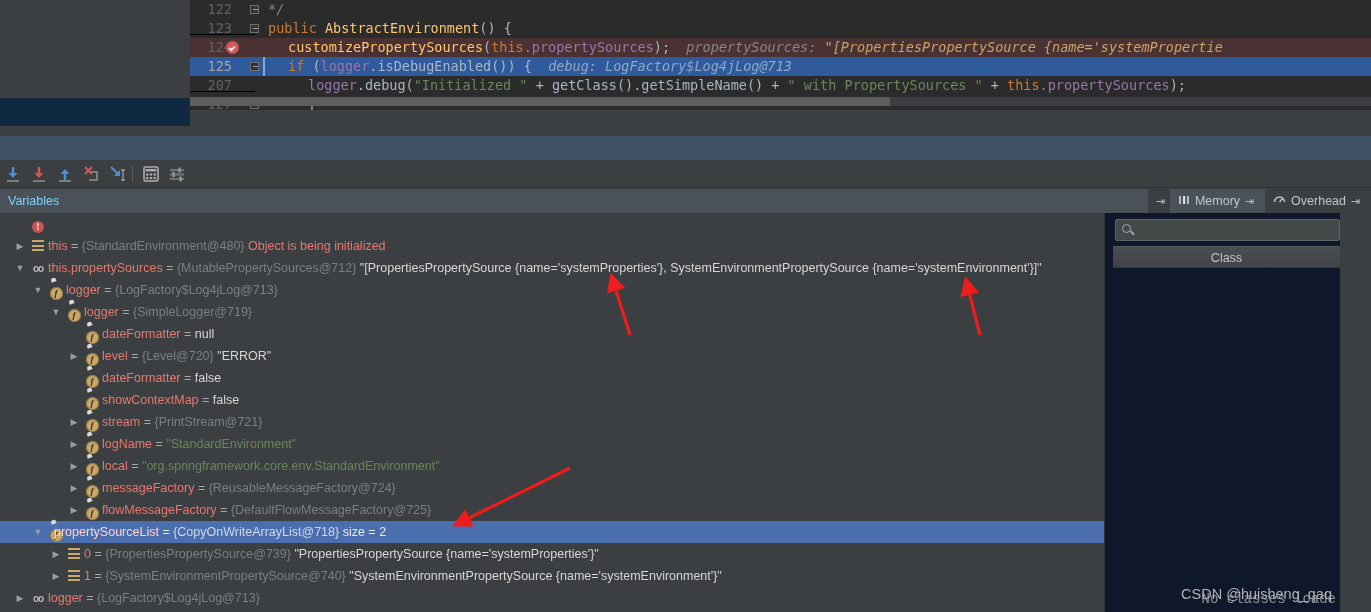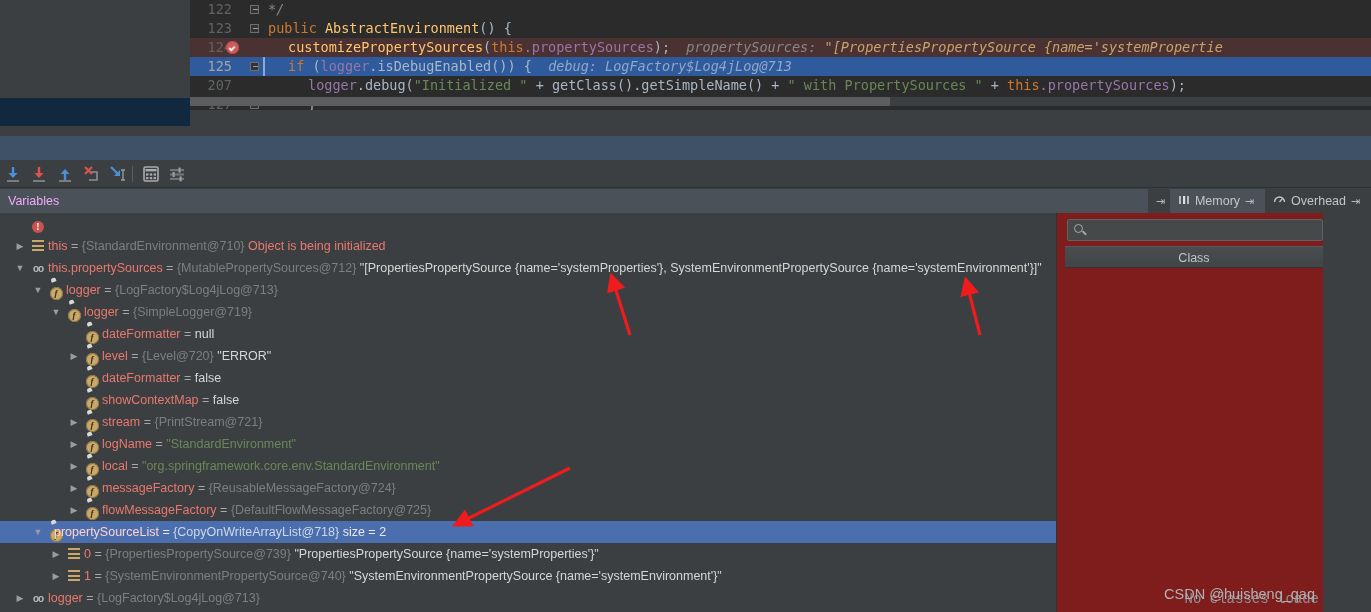--- a/index.html
+++ b/index.html
@@ -17,20 +17,21 @@
   }
   .editor-left-blank{
     position:absolute; left:0; top:0; width:190px; height:110px;
     background:#3c3f41;
   }
   .editor-code{
     position:absolute; left:190px; top:0; right:0; height:134px;
     background:#2b2b2b;
     font-family:"DejaVu Sans Mono","Liberation Mono",monospace;
     font-size:13.5px;
+    text-decoration:underline;
   }
   .code-line{
     position:relative; height:19px; line-height:19px; white-space:pre;
   }
   .ln{
     position:absolute; left:0; top:0; width:42px; text-align:right;
     color:#606366; font-size:13.5px;
   }
   .ln.cur{ color:#a4a3a3; }
   .gutter-fold{
@@ -111,21 +112,21 @@
     position:absolute; top:6px; width:1px; height:16px; background:#5a5c5e;
   }
 
   
   .vars-header{
     position:absolute; left:0; top:189px; width:1371px; height:24px;
     background:#4a5159;
   }
   .vars-title{
     position:absolute; left:8px; top:0; height:32px; line-height:24px;
-    font-size:12.5px; color:#f0abfc;
+    font-size:12.5px; color:#7dd3fc;
   }
   .vh-right{
     position:absolute; right:0; top:0; height:24px; display:flex; align-items:stretch;
   }
   .vh-tab{
     display:flex; align-items:center; gap:5px; padding:0 8px;
     font-size:12.5px; color:#c2c5c7; cursor:pointer;
   }
   .vh-tab.active{ background:#4a5159; }
   .vh-tab.inactive{ background:#3c3f41; }
@@ -195,22 +196,22 @@
   .vstr{ color:#6a8759; }
   .vvalhl{ color:#d6d6d6; }
   .verr{ color:#e8786e; }
   .vsize{ color:#bbbbbb; }
   .row.sel .vtype{ color:#cfd8e6; }
   .row.sel .vname{ color:#ffd3ce; }
   .row.sel .veq,.row.sel .vsize{ color:#eaeaea; }
 
   
   .right-panel{
-    position:absolute; left:1056px; top:213px; width:267px; height:399px;
-    background:#7f1d1d; border-left:1px solid #2f3133;
+    position:absolute; left:1104px; top:213px; width:236px; height:399px;
+    background:#0f172a; border-left:1px solid #2f3133;
   }
   .search-wrap{ position:absolute; left:10px; top:6px; right:0px; height:22px; }
   .search-box{
     width:100%; height:22px; background:#45494a; border:1px solid #5e6264;
     border-radius:2px; position:relative;
   }
   .search-icon{
     position:absolute; left:6px; top:4px; width:9px; height:9px;
     border:1.5px solid #a6a9ab; border-radius:50%;
   }
@@ -408,21 +409,21 @@
     <div class="rail-tab"></div>
   </div>
 
   <div class="vars-panel" id="vars-panel">
       <div class="row">
         <span class="vicon" style="left:30px"><span class="ico-err">!</span></span>
       </div>
       <div class="row">
         <span class="twisty" style="left:14px">▶</span>
         <span class="vicon" style="left:30px"><span class="ico-list"></span></span>
-        <span style="position:absolute;left:48px;top:0"><span class="vname">this</span><span class="veq"> = </span><span class="vtype">{StandardEnvironment@710}</span><span class="verr"> Object is being initialized</span></span>
+        <span style="position:absolute;left:48px;top:0"><span class="vname">this</span><span class="veq"> = </span><span class="vtype">{StandardEnvironment@480}</span><span class="verr"> Object is being initialized</span></span>
       </div>
       <div class="row">
         <span class="twisty" style="left:14px">▼</span>
         <span class="vicon" style="left:30px"><span class="ico-watch">oo</span></span>
         <span style="position:absolute;left:48px;top:0"><span class="vname">this.propertySources</span><span class="veq"> = </span><span class="vtype">{MutablePropertySources@712}</span><span class="vvalhl"> "[PropertiesPropertySource {name='systemProperties'}, SystemEnvironmentPropertySource {name='systemEnvironment'}]"</span></span>
       </div>
       <div class="row">
         <span class="twisty" style="left:32px">▼</span>
         <span class="vicon" style="left:48px"><span class="ico-field">f</span></span>
         <span style="position:absolute;left:66px;top:0"><span class="vname">logger</span><span class="veq"> = </span><span class="vtype">{LogFactory$Log4jLog@713}</span></span>

